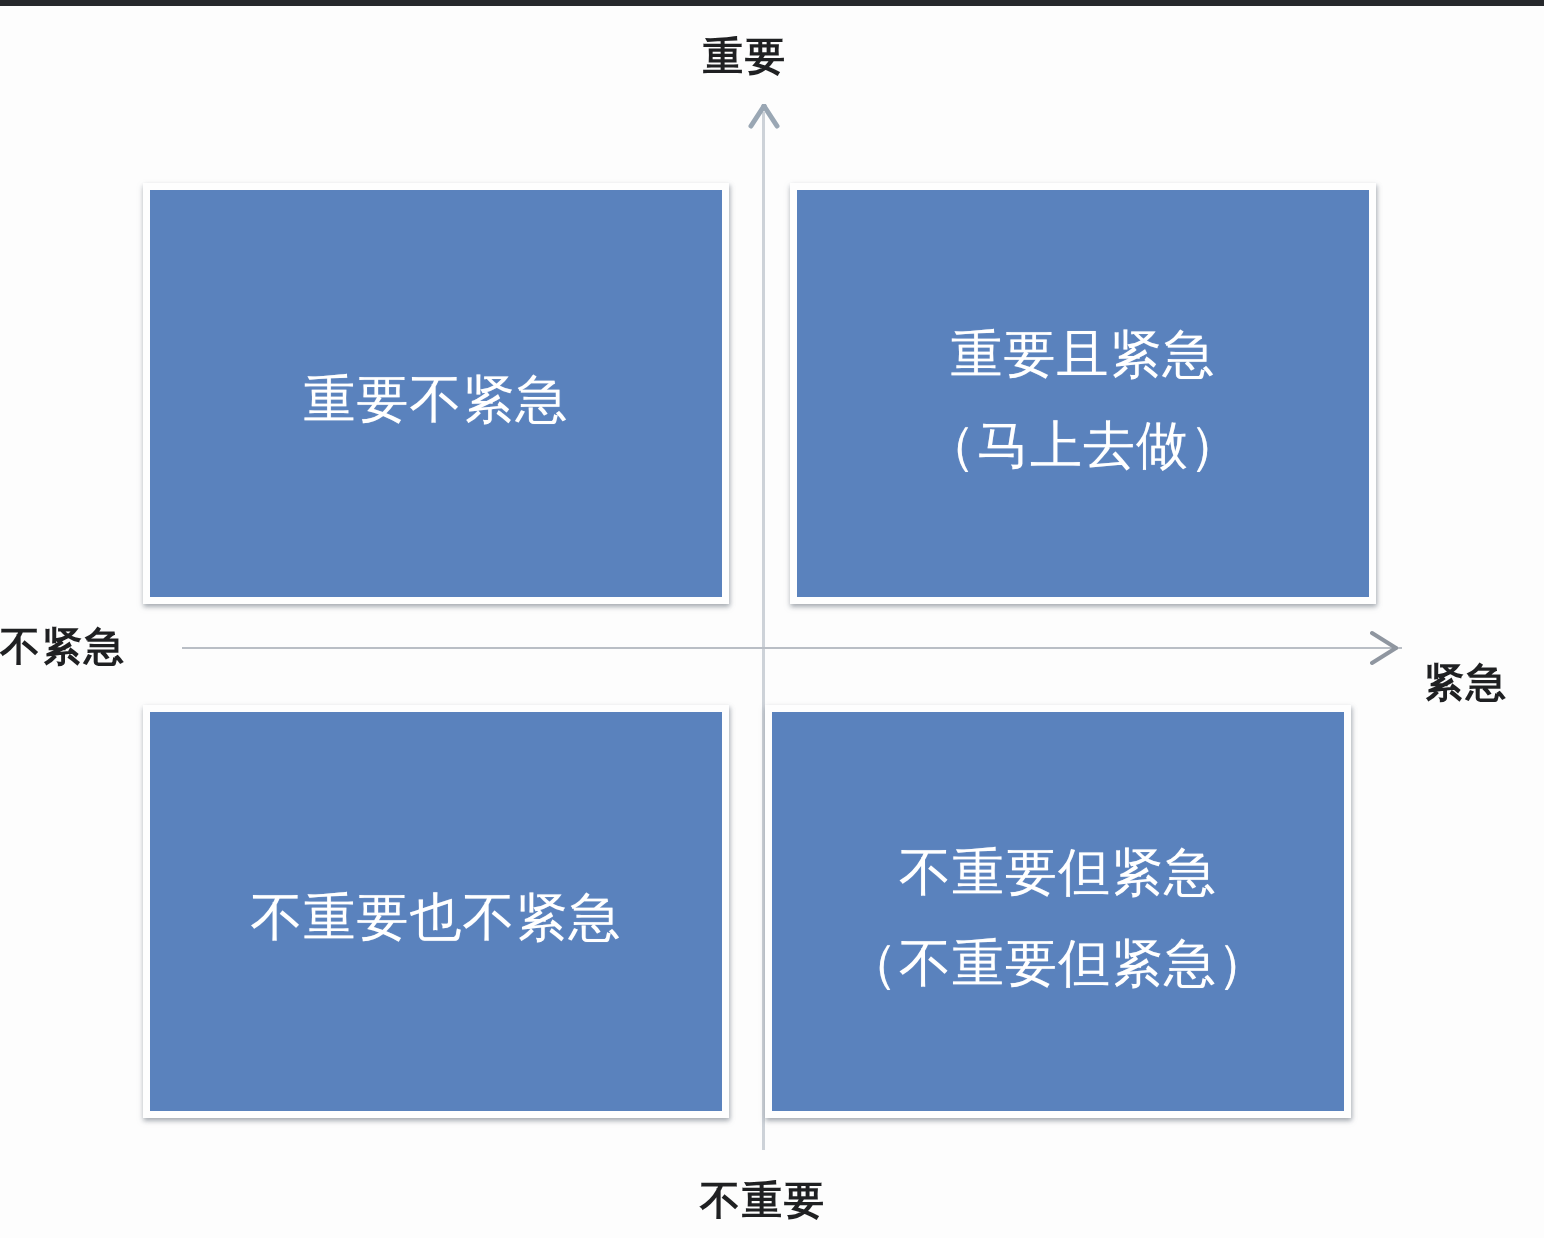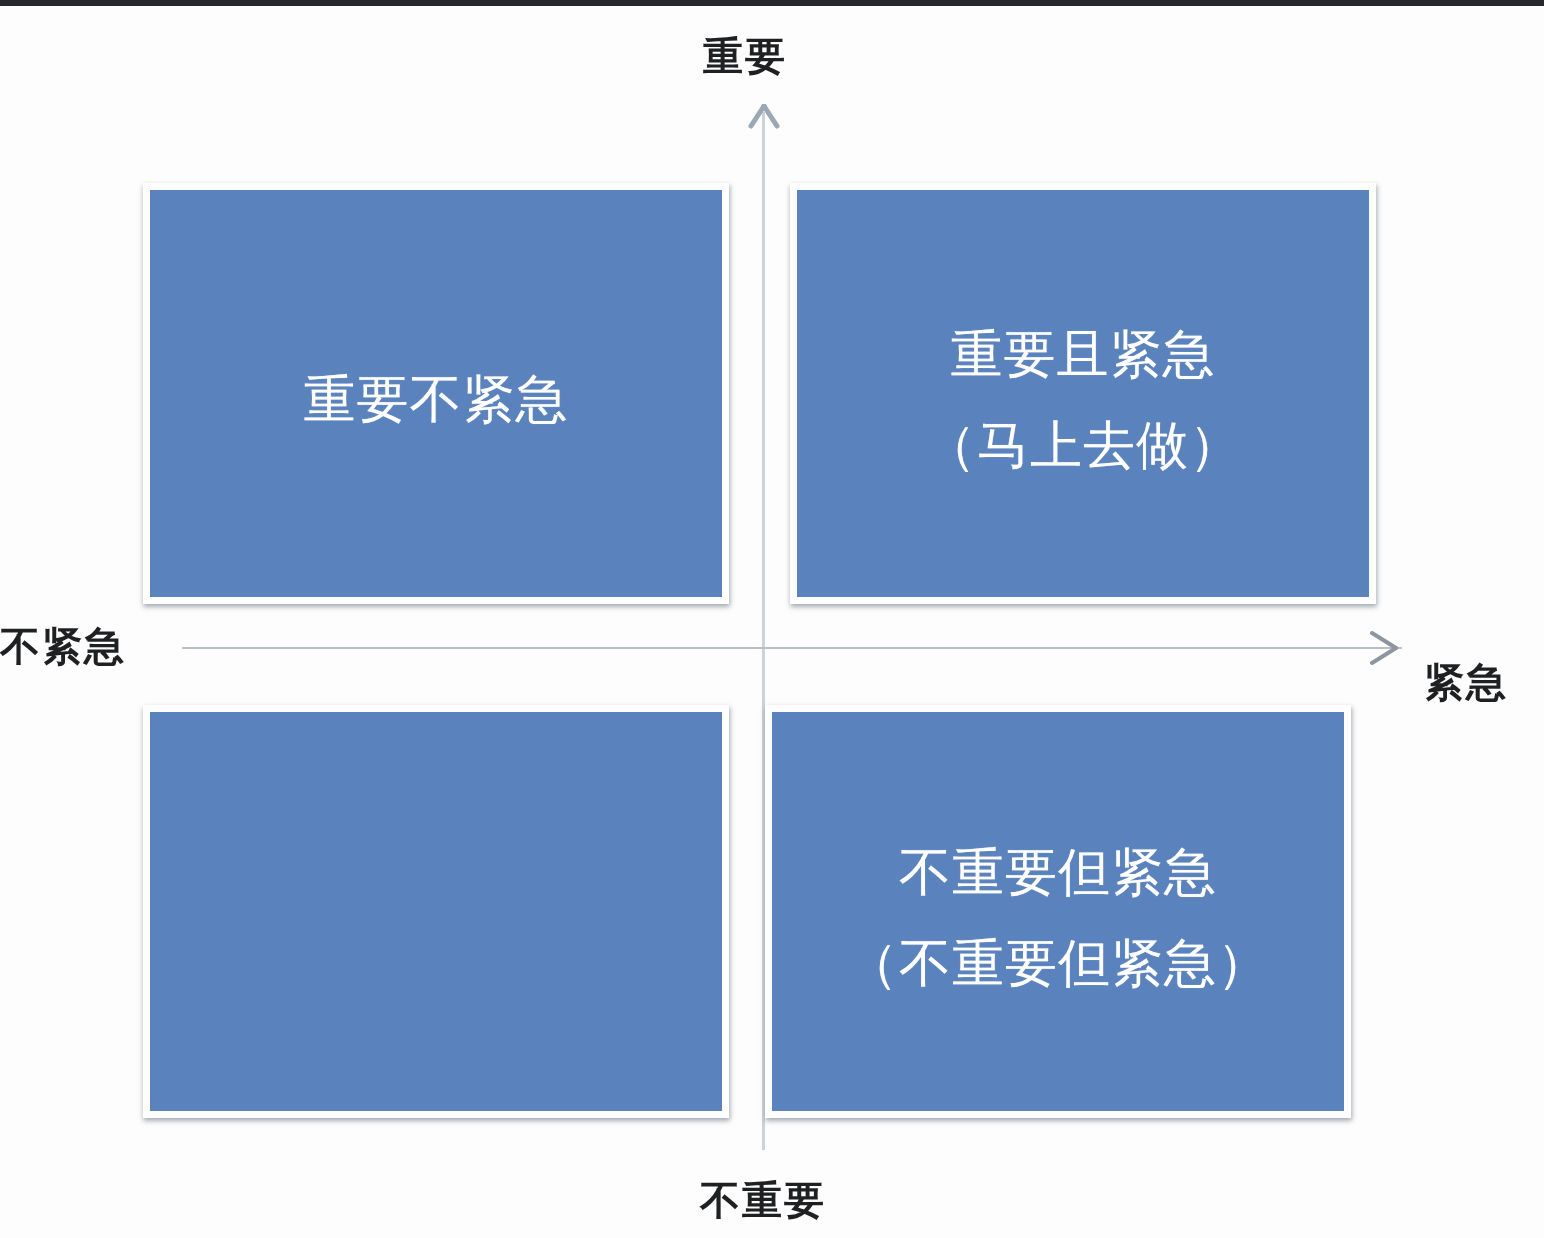--- a/index.html
+++ b/index.html
@@ -153,20 +153,21 @@
 
   <div class="quad quad-tr">
     <div class="quad-inner">
       <div class="quad-title">重要且紧急</div>
       <div class="quad-action">（马上去做）</div>
     </div>
   </div>
 
   <div class="quad quad-bl">
     <div class="quad-inner">
+      <div class="quad-title">不重要也不紧急</div>
     </div>
   </div>
 
   <div class="quad quad-br">
     <div class="quad-inner">
       <div class="quad-title">不重要但紧急</div>
       <div class="quad-action">（不重要但紧急）</div>
     </div>
   </div>
 

